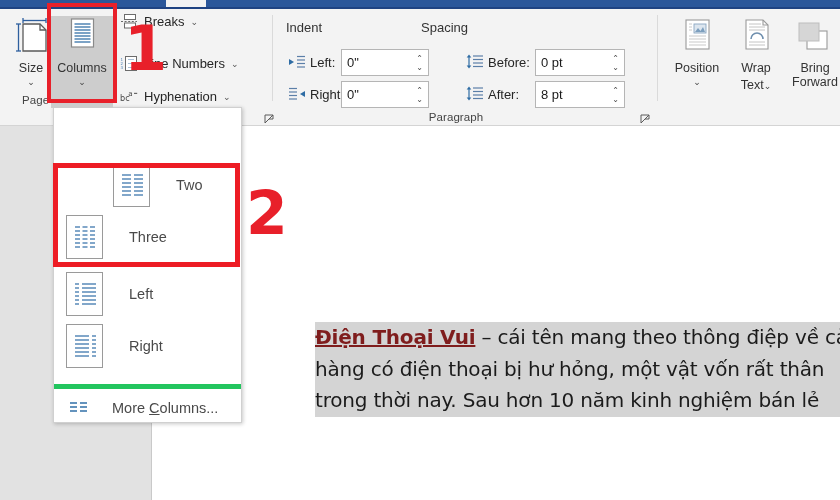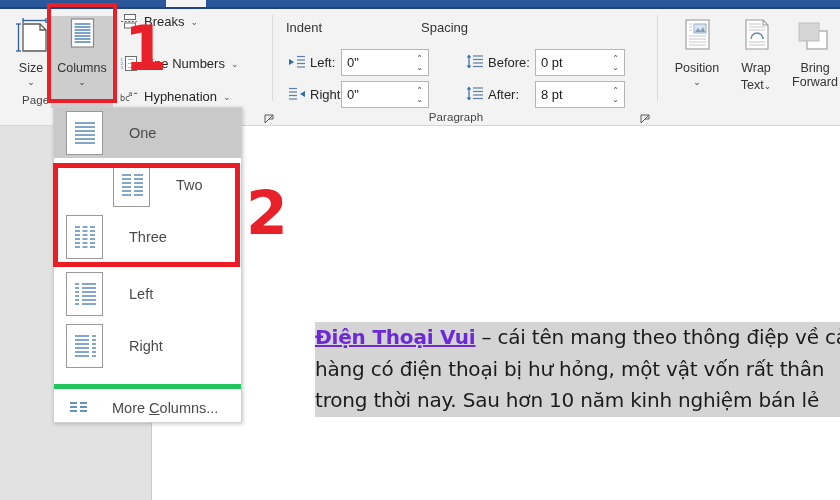--- a/index.html
+++ b/index.html
@@ -52,21 +52,21 @@
 
   
   .canvas{position:absolute;left:0;top:126px;width:840px;height:374px;background:#e2e2e2;}
   .page{position:absolute;left:151px;top:0;width:689px;height:374px;background:#ffffff;
         border-left:1px solid #c9c9c9;}
   .doctext{position:absolute;left:163px;top:196px;width:526px;}
   .doctext .line{background:#d4d4d4;font-size:20px;line-height:31.5px;color:#1b1b1b;
                  white-space:pre;font-family:"DejaVu Sans","Liberation Sans",sans-serif;
                  letter-spacing:-0.2px;}
   .doctext .line.last{font-style:italic;}
-  .brand{color:#6d28d9;font-weight:bold;text-decoration:underline;}
+  .brand{color:#7f1d1d;font-weight:bold;text-decoration:underline;}
 
   
   .menu{position:absolute;left:53px;top:107px;width:187px;height:314px;background:#ffffff;
         border:1px solid #d0d0d0;box-shadow:1px 1px 4px rgba(0,0,0,.22);}
   .mi{position:absolute;left:0;width:187px;height:50px;display:flex;align-items:center;cursor:default;}
   .mi .thumb{width:35px;height:42px;margin-left:12px;border:1px solid #9a9a9a;background:#fff;
              display:flex;align-items:center;justify-content:center;}
   .mi.sel{background:#c9c9c9;}
   .mi .mlabel{font-size:14.5px;color:#4a4a4a;margin-left:26px;}
   .mi.more{height:37px;top:276px;border-top:5px solid #22c55e;}
@@ -357,35 +357,20 @@
       <div class="doctext">
         <div class="line"><span class="brand">Điện Thoại Vui</span><span> – cái tên mang theo thông điệp về cả</span></div>
         <div class="line">hàng có điện thoại bị hư hỏng, một vật vốn rất thân</div>
         <div class="line">trong thời nay. Sau hơn 10 năm kinh nghiệm bán lẻ</div>
       </div>
     </div>
   </div>
 
   <div class="menu">
 
-    <div class="mi sel" style="top:0px;">
-      <div class="thumb">
-        <svg width="26" height="32" viewBox="0 0 26 32">
-          <g stroke="#3e78ad" stroke-width="1.3">
-            <line x1="3" y1="6" x2="23" y2="6"></line>
-            <line x1="3" y1="10" x2="23" y2="10"></line>
-            <line x1="3" y1="14" x2="23" y2="14"></line>
-            <line x1="3" y1="18" x2="23" y2="18"></line>
-            <line x1="3" y1="22" x2="23" y2="22"></line>
-            <line x1="3" y1="26" x2="23" y2="26"></line>
-          </g>
-        </svg>
-      </div>
-      <div class="mlabel">One</div>
-    </div>
 
     <div class="mi" style="top:52px;padding-left:47px;">
       <div class="thumb">
         <svg width="26" height="32" viewBox="0 0 26 32">
           <g stroke="#3e78ad" stroke-width="1.3">
             <line x1="3" y1="6" x2="12" y2="6"></line>
               <line x1="15" y1="6" x2="24" y2="6"></line>
             <line x1="3" y1="10" x2="12" y2="10"></line>
               <line x1="15" y1="10" x2="24" y2="10"></line>
             <line x1="3" y1="14" x2="12" y2="14"></line>

